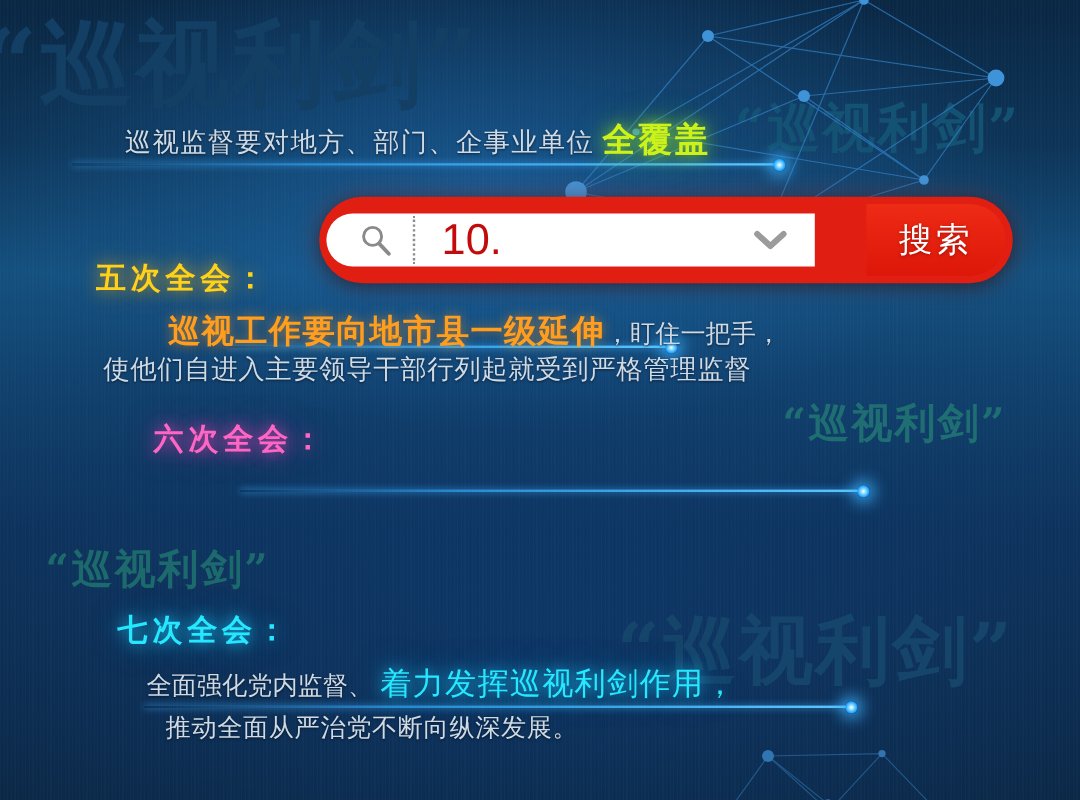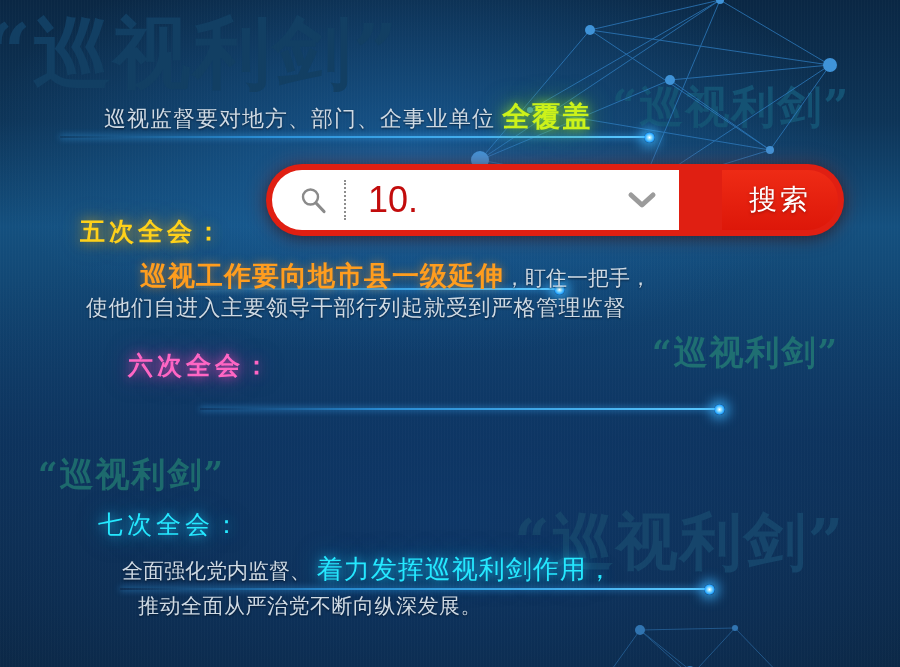--- a/index.html
+++ b/index.html
@@ -52,21 +52,21 @@
     filter:drop-shadow(0 0 10px rgba(150,90,255,.55));
   }
   
   #searchbar{
     position:absolute;left:266px;top:164px;width:578px;height:72px;
     background:#e01f12;border-radius:36px;
     box-shadow:0 3px 14px rgba(0,0,0,.45),0 0 22px rgba(255,60,30,.25);
     display:flex;align-items:center;box-sizing:border-box;padding:6px;
   }
   #searchfield{
-    flex:1;height:60px;background:#ffffff;border-radius:30px 0 0 30px;
+    flex:1;height:44px;background:#ffffff;border-radius:30px 0 0 30px;
     display:flex;align-items:center;position:relative;
   }
   #magnifier{margin-left:26px;width:30px;height:30px;flex:0 0 auto;}
   #divider{
     width:0;height:40px;margin-left:16px;
     border-left:2px dotted #8d8d8d;flex:0 0 auto;
   }
   #qvalue{
     margin-left:22px;font-size:36px;color:#c20c0c;
     font-family:"Liberation Sans","DejaVu Sans",sans-serif;
@@ -197,21 +197,21 @@
     <span class="t-orange" style="font-size:27px;font-weight:bold;letter-spacing:1px;">巡视工作要向地市县一级延伸</span><span class="t-gray" style="font-size:21px;">，盯住一把手，</span>
   </div>
   <div class="line" style="left:86px;top:293px;">
     <span class="t-gray" style="font-size:22px;letter-spacing:.5px;">使他们自进入主要领导干部行列起就受到严格管理监督</span>
   </div>
 
   <div class="line" style="left:128px;top:349px;font-size:25px;font-weight:bold;letter-spacing:4px;">
     <span class="t-pink">六次全会：</span>
   </div>
 
-  <div class="line" style="left:98px;top:508px;font-size:25px;font-weight:normal;letter-spacing:4px;">
+  <div class="line" style="left:98px;top:508px;font-size:25px;font-weight:bold;letter-spacing:4px;">
     <span class="t-cyan">七次全会：</span>
   </div>
   <div class="line" style="left:122px;top:552px;">
     <span class="t-gray" style="font-size:21px;">全面强化党内监督、 </span><span class="t-cyan" style="font-size:26px;letter-spacing:1px;">着力发挥巡视利剑作用，</span>
   </div>
   <div class="line" style="left:122px;top:592px;">
     <span class="t-gray" style="font-size:21px;letter-spacing:.5px;margin-left:16px;">推动全面从严治党不断向纵深发展。</span>
   </div>
 
 </div>

